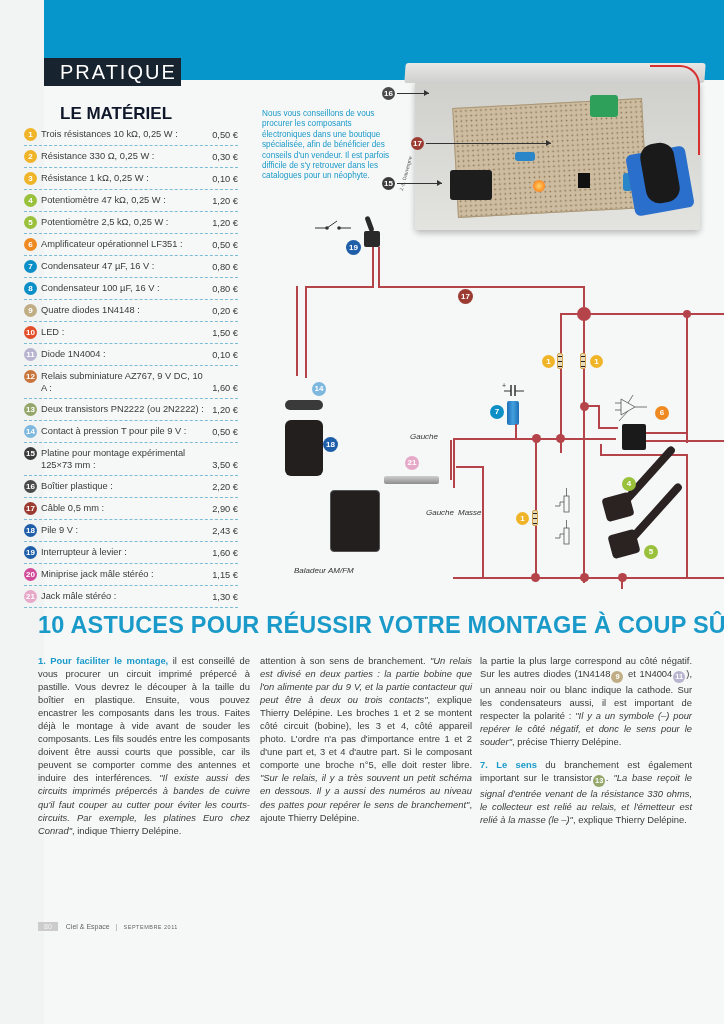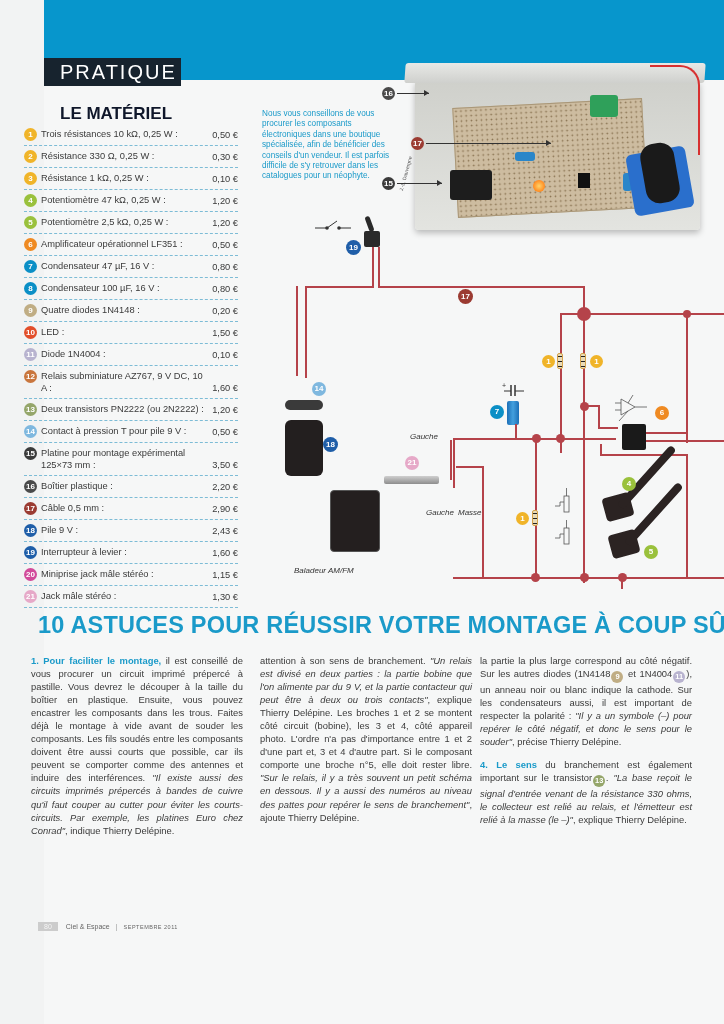--- a/index.html
+++ b/index.html
@@ -473,38 +473,38 @@
   <div class="schem-label" style="left:410px; top:432px;">Gauche</div>
   <div class="schem-label" style="left:426px; top:508px;">Gauche</div>
   <div class="schem-label" style="left:458px; top:508px;">Masse</div>
 
   <div class="walkman" style="left:330px; top:490px;"></div>
   <div class="schem-label" style="left:294px; top:566px;">Baladeur AM/FM</div>
 </div>
 
 <div class="headline">10 ASTUCES POUR RÉUSSIR VOTRE MONTAGE À COUP SÛR</div>
 
-<div class="col" style="left:31px;">
+<div class="col" style="left:38px;">
   <p>
     <span class="lead">1. Pour faciliter le montage,</span><span> il est conseillé de vous procurer un circuit imprimé prépercé à pastille. Vous devrez le découper à la taille du boîtier en plastique. Ensuite, vous pouvez encastrer les composants dans les trous. Faites déjà le montage à vide avant de souder les composants. Les fils soudés entre les composants doivent être aussi courts que possible, car ils peuvent se comporter comme des antennes et induire des interférences. </span><em>"Il existe aussi des circuits imprimés prépercés à bandes de cuivre qu'il faut couper au cutter pour éviter les courts-circuits. Par exemple, les platines Euro chez Conrad"</em><span>, indique Thierry Delépine.</span>
   </p>
 </div>
 
 <div class="col" style="left:260px;">
   <p>
     <span>attention à son sens de branchement. </span><em>"Un relais est divisé en deux parties : la partie bobine que l'on alimente par du 9 V, et la partie contacteur qui peut être à deux ou trois contacts"</em><span>, explique Thierry Delépine. Les broches 1 et 2 se montent côté circuit (bobine), les 3 et 4, côté appareil photo. L'ordre n'a pas d'importance entre 1 et 2 d'une part et, 3 et 4 d'autre part. Si le composant comporte une broche n°5, elle doit rester libre. </span><em>"Sur le relais, il y a très souvent un petit schéma en dessous. Il y a aussi des numéros au niveau des pattes pour repérer le sens de branchement"</em><span>, ajoute Thierry Delépine.</span>
   </p>
 </div>
 
 <div class="col" style="left:480px;">
   <p>
     <span>la partie la plus large correspond au côté négatif. Sur les autres diodes (1N4148</span><span class="inline-badge" style="background:#c0ad84;">9</span><span> et 1N4004</span><span class="inline-badge" style="background:#b8b3cf;">11</span><span>), un anneau noir ou blanc indique la cathode. Sur les condensateurs aussi, il est important de respecter la polarité : </span><em>"Il y a un symbole (–) pour repérer le côté négatif, et donc le sens pour le souder"</em><span>, précise Thierry Delépine.</span>
   </p>
   <p>
-    <span class="lead">4. Le sens</span><span> du branchement est également important sur le transistor</span><span class="inline-badge" style="background:#95a66a;">13</span><em>. "La base reçoit le signal d'entrée venant de la résistance 330 ohms, le collecteur est relié au relais, et l'émetteur est relié à la masse (le –)"</em><span>, explique Thierry Delépine.</span>
+    <span class="lead">7. Le sens</span><span> du branchement est également important sur le transistor</span><span class="inline-badge" style="background:#95a66a;">13</span><em>. "La base reçoit le signal d'entrée venant de la résistance 330 ohms, le collecteur est relié au relais, et l'émetteur est relié à la masse (le –)"</em><span>, explique Thierry Delépine.</span>
   </p>
 </div>
 
 <div class="footer">
   <span class="pn">80</span>
   <span>Ciel &amp; Espace</span>
   <span class="sep">|</span>
   <span class="date">SEPTEMBRE 2011</span>
 </div>
 

